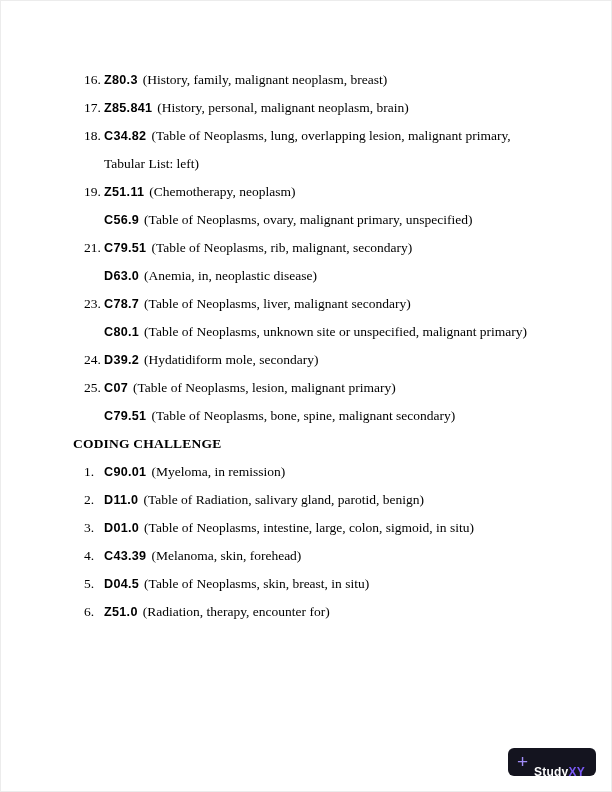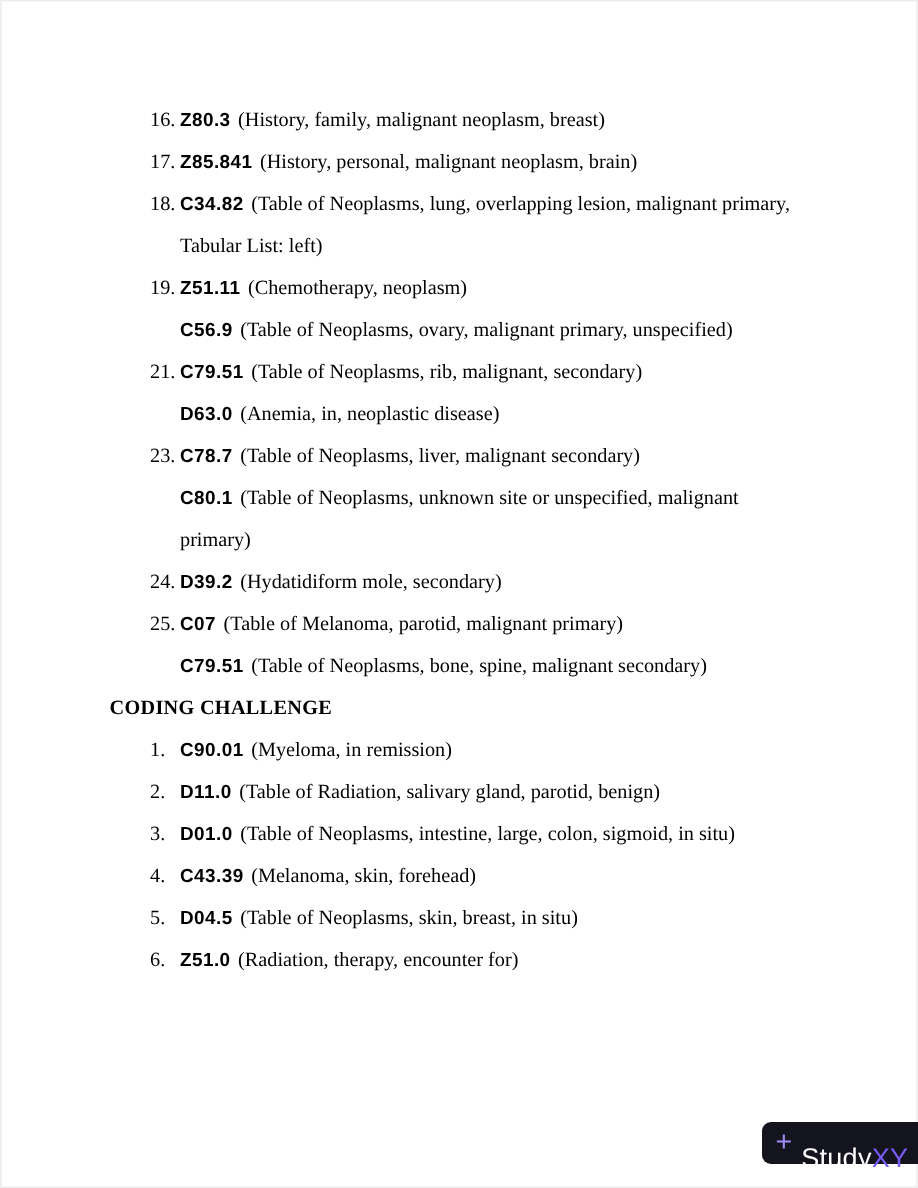--- a/index.html
+++ b/index.html
@@ -12,21 +12,21 @@
     color: #000;
     font-family: "Liberation Serif", serif;
     box-shadow: inset 0 0 0 1px #ececec;
   }
   .content {
     position: absolute;
     top: 66px;
     left: 73px;
     width: 468px;
   }
-  .list { margin-left: 27px; }
+  .list { margin-left: 11px; }
   .row {
     display: flex;
     align-items: flex-start;
     line-height: 28px;
     font-size: 13.5px;
   }
   .num {
     flex: 0 0 20px;
     width: 20px;
     text-align: left;
@@ -63,22 +63,22 @@
   }
   .plus {
     font-size: 19px;
     font-weight: 300;
     line-height: 1;
     margin-right: 6px;
     position: relative;
     top: -1px;
   }
   .brand {
-    font-weight: normal;
-    font-size: 18px;
+    font-weight: bold;
+    font-size: 12px;
     letter-spacing: 0.2px;
     color: #ffffff;
     margin-top: 20px;
   }
 </style>
 </head>
 <body>
 
 <div class="content">
 
@@ -118,21 +118,21 @@
     <div class="row">
       <span class="num"></span>
       <span class="text"><b class="code">C80.1</b><span>(Table of Neoplasms, unknown site or unspecified, malignant primary)</span></span>
     </div>
     <div class="row">
       <span class="num">24.</span>
       <span class="text"><b class="code">D39.2</b><span>(Hydatidiform mole, secondary)</span></span>
     </div>
     <div class="row">
       <span class="num">25.</span>
-      <span class="text"><b class="code">C07</b><span>(Table of Melanoma, parotid, malignant primary)</span></span>
+      <span class="text"><b class="code">C07</b><span>(Table of Neoplasms, lesion, malignant primary)</span></span>
     </div>
     <div class="row">
       <span class="num"></span>
       <span class="text"><b class="code">C79.51</b><span>(Table of Neoplasms, bone, spine, malignant secondary)</span></span>
     </div>
   </div>
 
   <div class="heading">CODING CHALLENGE</div>
 
   <div class="list">

